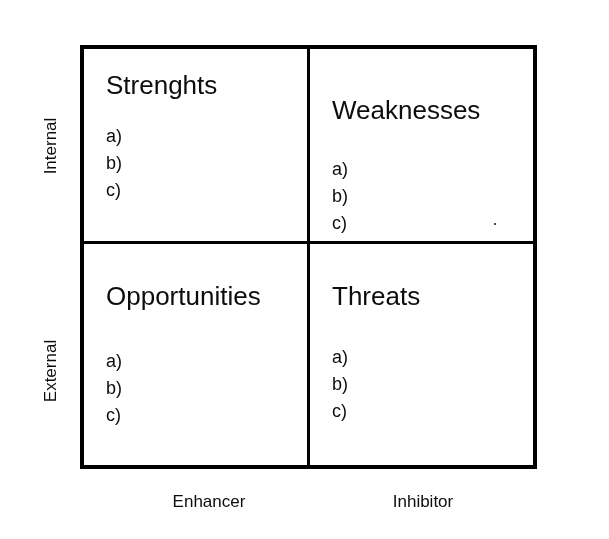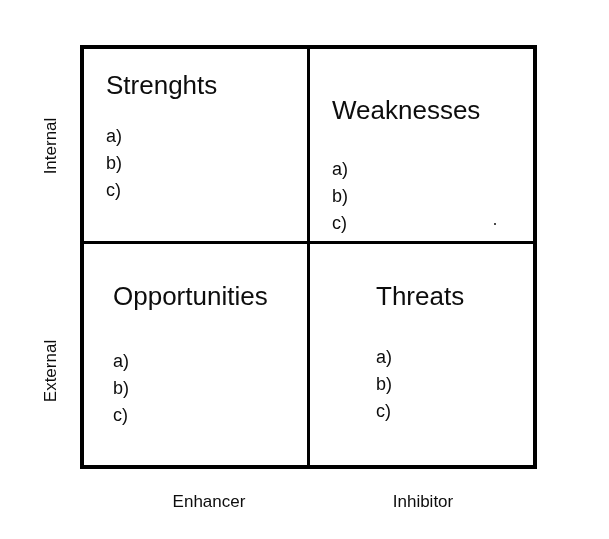--- a/index.html
+++ b/index.html
@@ -48,22 +48,22 @@
   }
 
   
   .quadrant {
     position: absolute;
     box-sizing: border-box;
     overflow: hidden;
   }
   #quadrant-strengths   { left: 0;     top: 0;     width: 236px; height: 192px; }
   #quadrant-weaknesses  { left: 226px; top: 0;     width: 223px; height: 192px; margin-top: 25px; }
-  #quadrant-opportunities { left: 0;     top: 195px; width: 223px; height: 221px; padding-left: 7px; }
-  #quadrant-threats     { left: 226px; top: 195px; width: 208px; height: 221px; margin-left: 44px; }
+  #quadrant-opportunities { left: 0;     top: 195px; width: 223px; height: 221px; }
+  #quadrant-threats     { left: 226px; top: 195px; width: 208px; height: 221px; }
 
   .quadrant-title {
     font-size: 26px;
     line-height: 28px;
     font-weight: 400;
     white-space: nowrap;
     color: #0d0d0d;
   }
 
   .quadrant-list {

